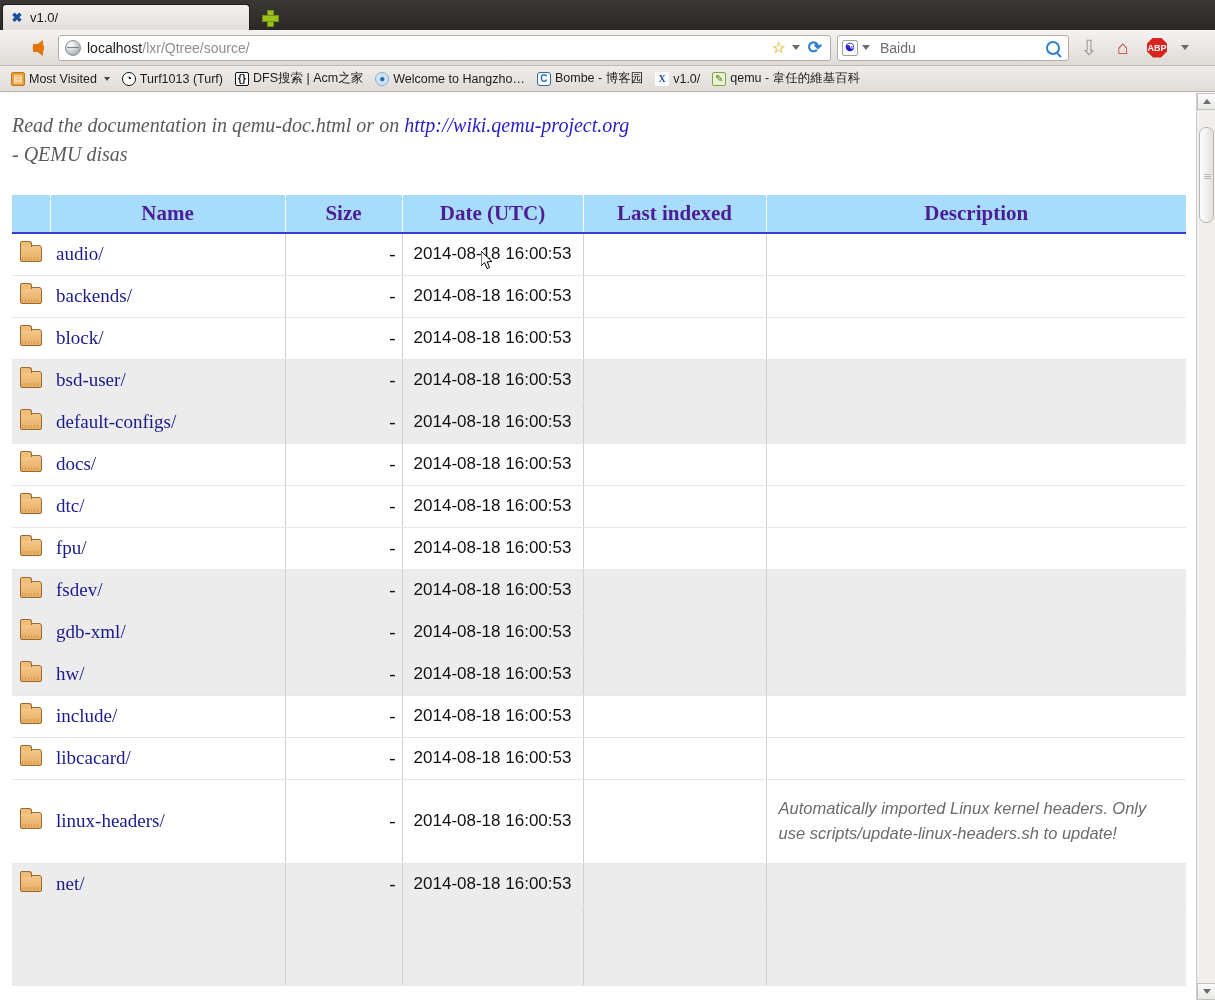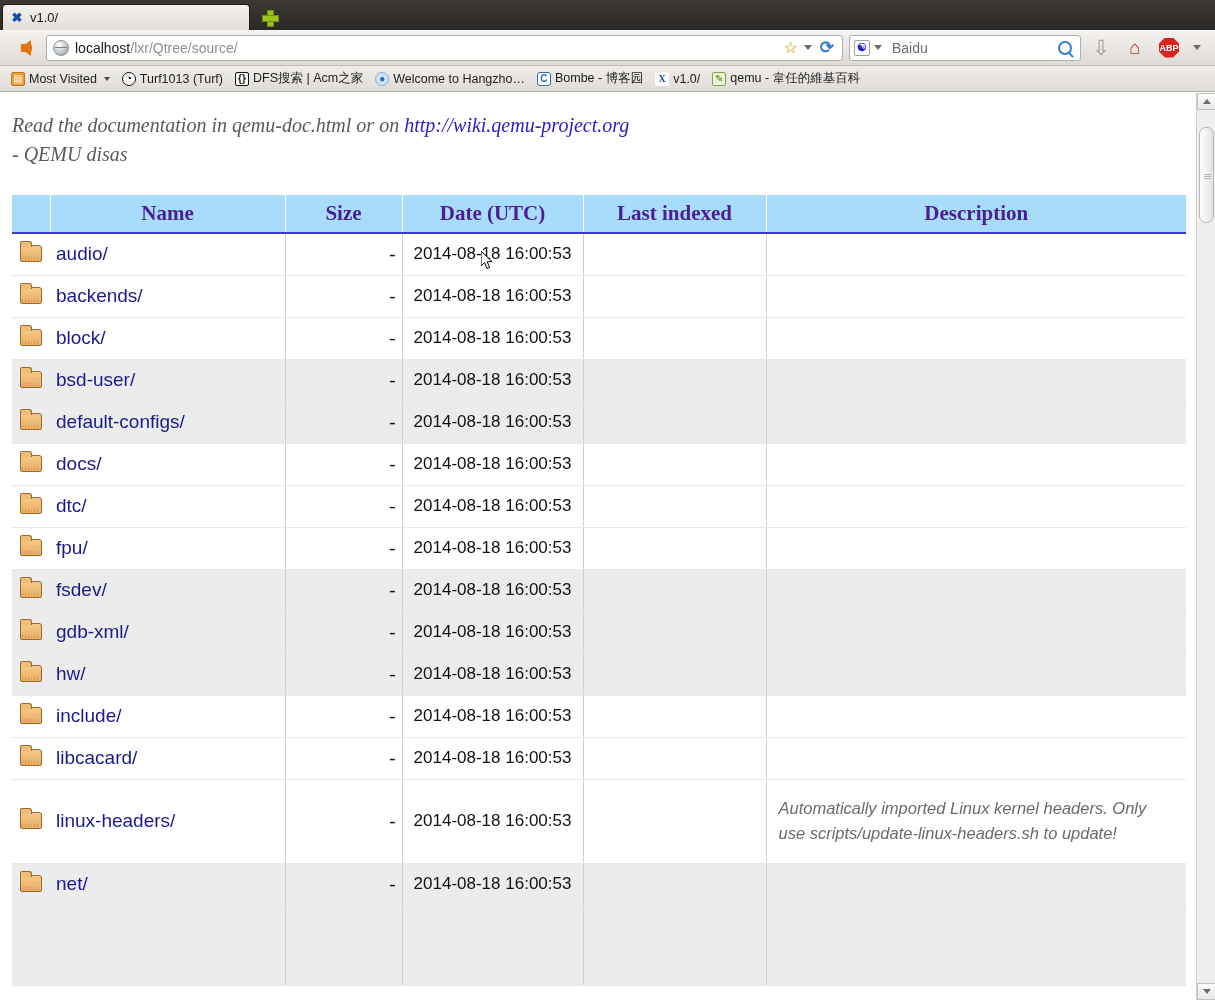--- a/index.html
+++ b/index.html
@@ -57,21 +57,21 @@
     border: 1px solid #6f8f10;
   }
   .plus::before { left: 5px; top: 0; width: 5px; height: 15px; }
   .plus::after  { top: 5px; left: 0; height: 5px; width: 15px; }
 
   #navbar {
     height: 36px;
     background: linear-gradient(#f5f3f1, #dedad6);
     border-bottom: 1px solid #bfbab5;
     display: flex; align-items: center;
-    padding: 0 10px;
+    padding: 0 22px;
     gap: 6px;
   }
   .back-btn {
     width: 30px; height: 28px;
     display: flex; align-items: center; justify-content: center;
     flex: 0 0 30px;
   }
   .back-arrow {
     width: 0; height: 0;
     border-top: 8px solid transparent;
@@ -248,21 +248,21 @@
   }
   tbody tr td:last-child { border-right: none; }
   tbody tr.odd td { background: #ffffff; }
   tbody tr.even td { background: #ececec; margin-left: 40px; }
 
   td.c-icon { text-align: center; border-right: none; }
   td.c-name { padding-left: 6px; }
   td.c-name a {
     color: #1a1a8c;
     text-decoration: none;
-    font-family: Liberation Sans, sans-serif;
+    font-family: Liberation Serif, serif;
     font-size: 19px;
   }
   td.c-size { text-align: right; padding-right: 6px; color: #111; }
   td.c-date { text-align: center; font-family: "Liberation Sans", sans-serif; font-size: 17px; color: #111; }
   td.c-last { }
   td.c-desc {
     font-family: "Liberation Sans", sans-serif;
     font-style: italic;
     font-size: 16.5px;
     color: #6b6b6b;

